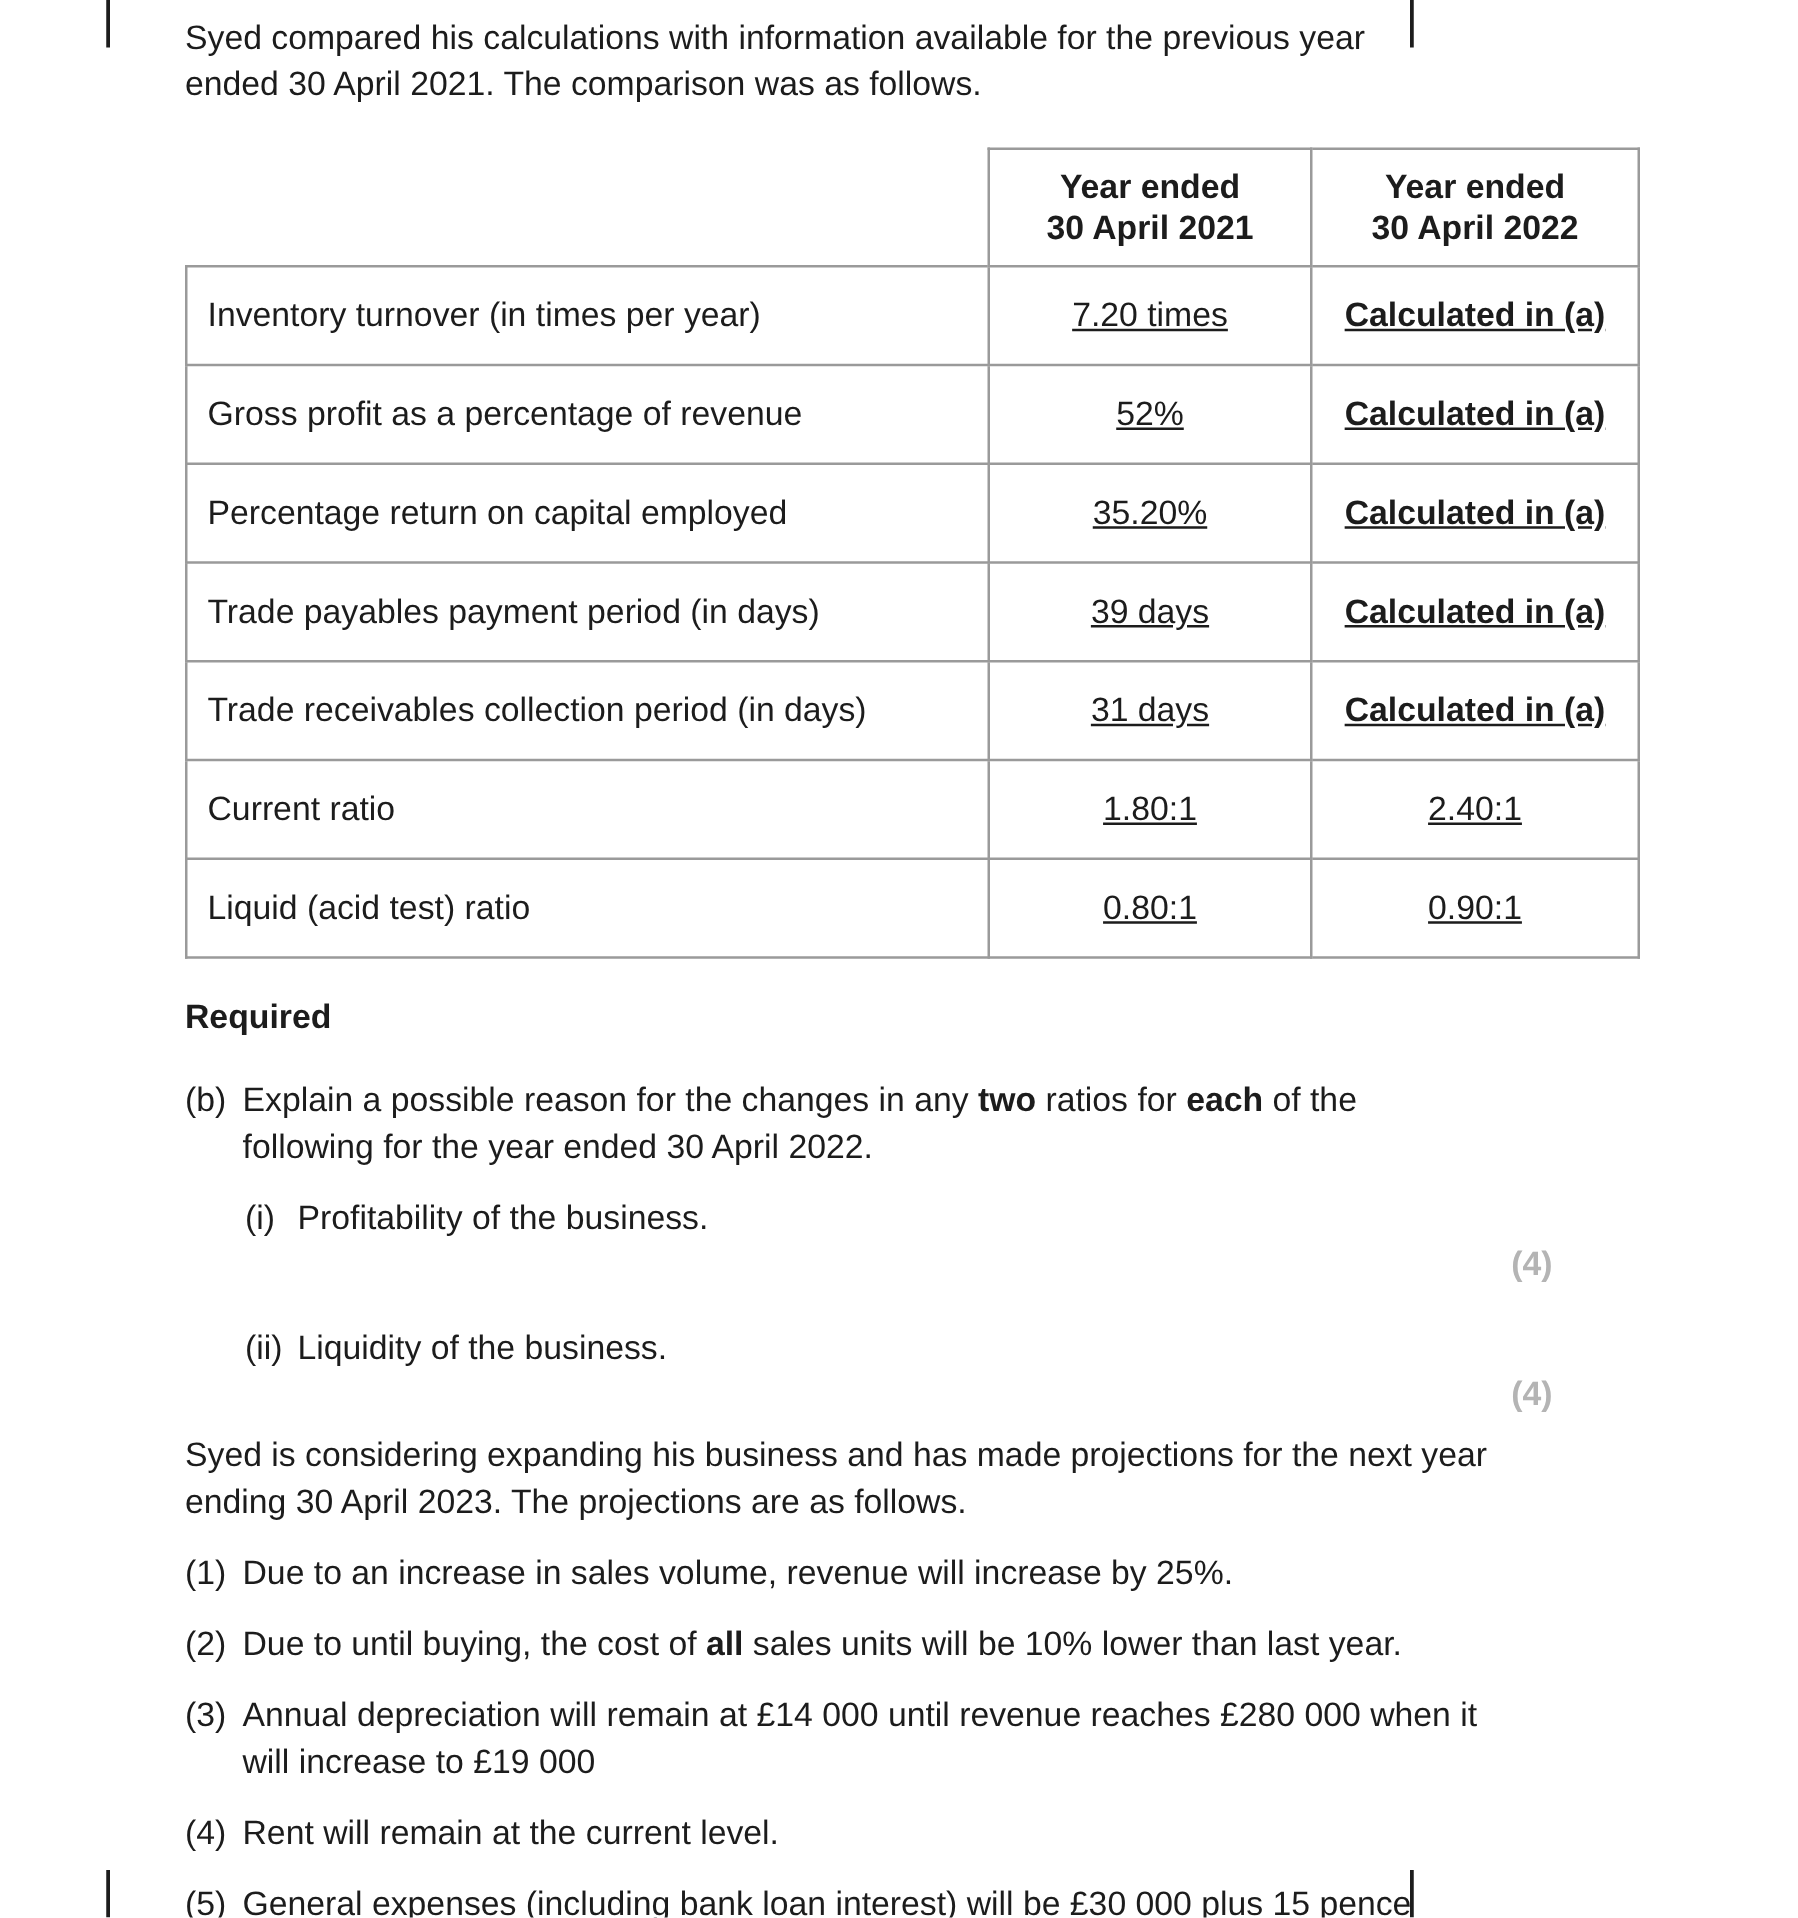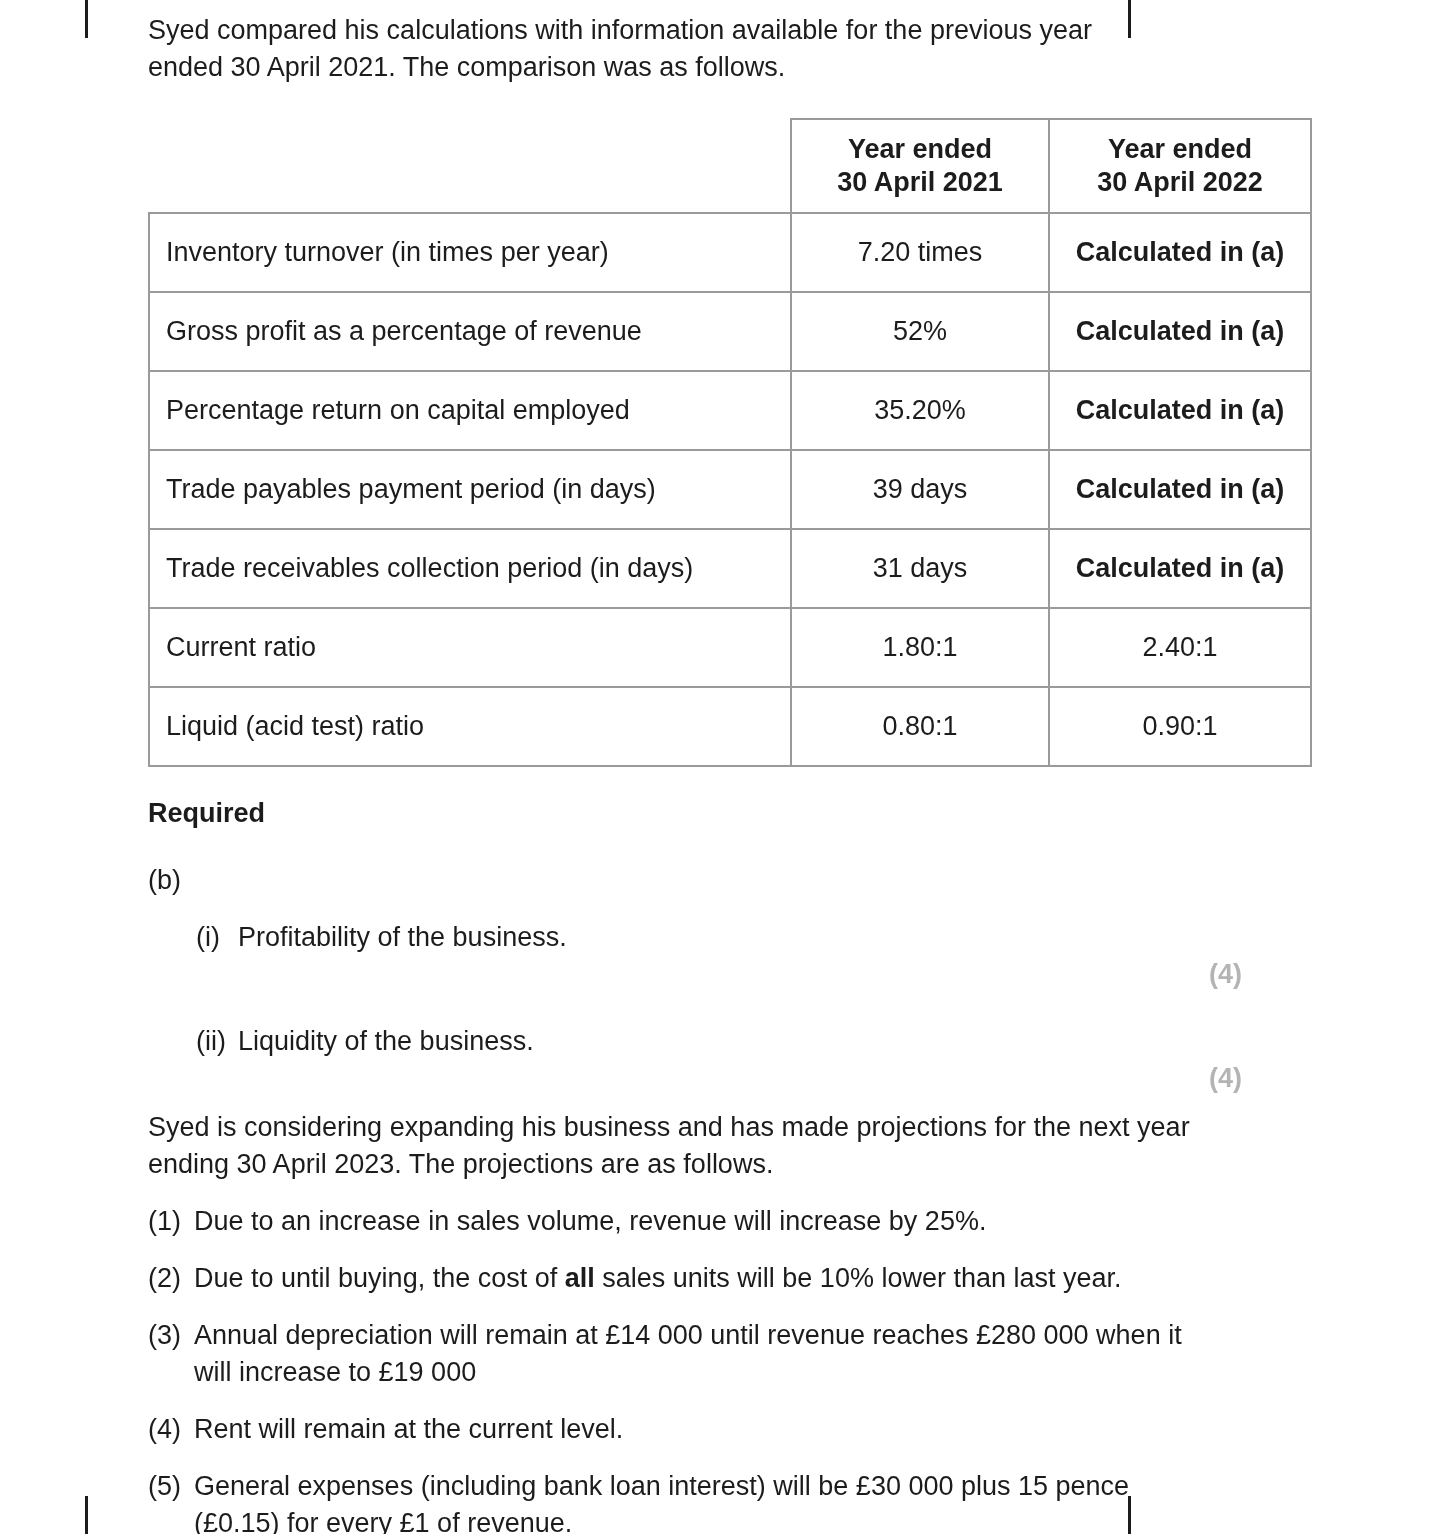--- a/index.html
+++ b/index.html
@@ -45,21 +45,21 @@
   table.cmp thead th {
     font-weight: bold;
     text-align: center;
     vertical-align: middle;
     padding: 13px 6px;
     line-height: 33px;
     margin-top: 28px;
   }
   table.cmp tbody td { height: 79px; vertical-align: middle; }
   table.cmp td.label { text-align: left; padding: 6px 6px 6px 16px; }
-  table.cmp td.val { text-align: center; padding: 14px; }
+  table.cmp td.val { text-align: center; padding: 14px; text-decoration: underline; }
   table.cmp td.boldval { font-weight: bold; }
 
   .required { margin-top: 28px; font-weight: bold; }
 
   .hang { display: flex; margin-top: 30px; line-height: 37px; }
   .hang .num { flex: 0 0 46px; }
   .hang .htext { max-width: 940px; }
 
   .sub-item { display: flex; margin-top: 20px; margin-left: 48px; line-height: 37px; }
   .sub-item .subnum { flex: 0 0 42px; }
@@ -142,20 +142,21 @@
         <td class="val">0.80:1</td>
         <td class="val">0.90:1</td>
       </tr>
     </tbody>
   </table>
 
   <p class="para required">Required</p>
 
   <div class="hang">
     <span class="num">(b)</span>
+    <div class="htext"><span>Explain a possible reason for the changes in any </span><b>two</b><span> ratios for </span><b>each</b><span> of the following for the year ended 30 April 2022.</span></div>
   </div>
 
   <div class="sub-item">
     <span class="subnum">(i)</span>
     <span>Profitability of the business.</span>
   </div>
   <div class="marks">(4)</div>
 
   <div class="sub-item" style="margin-top:30px;">
     <span class="subnum">(ii)</span>

